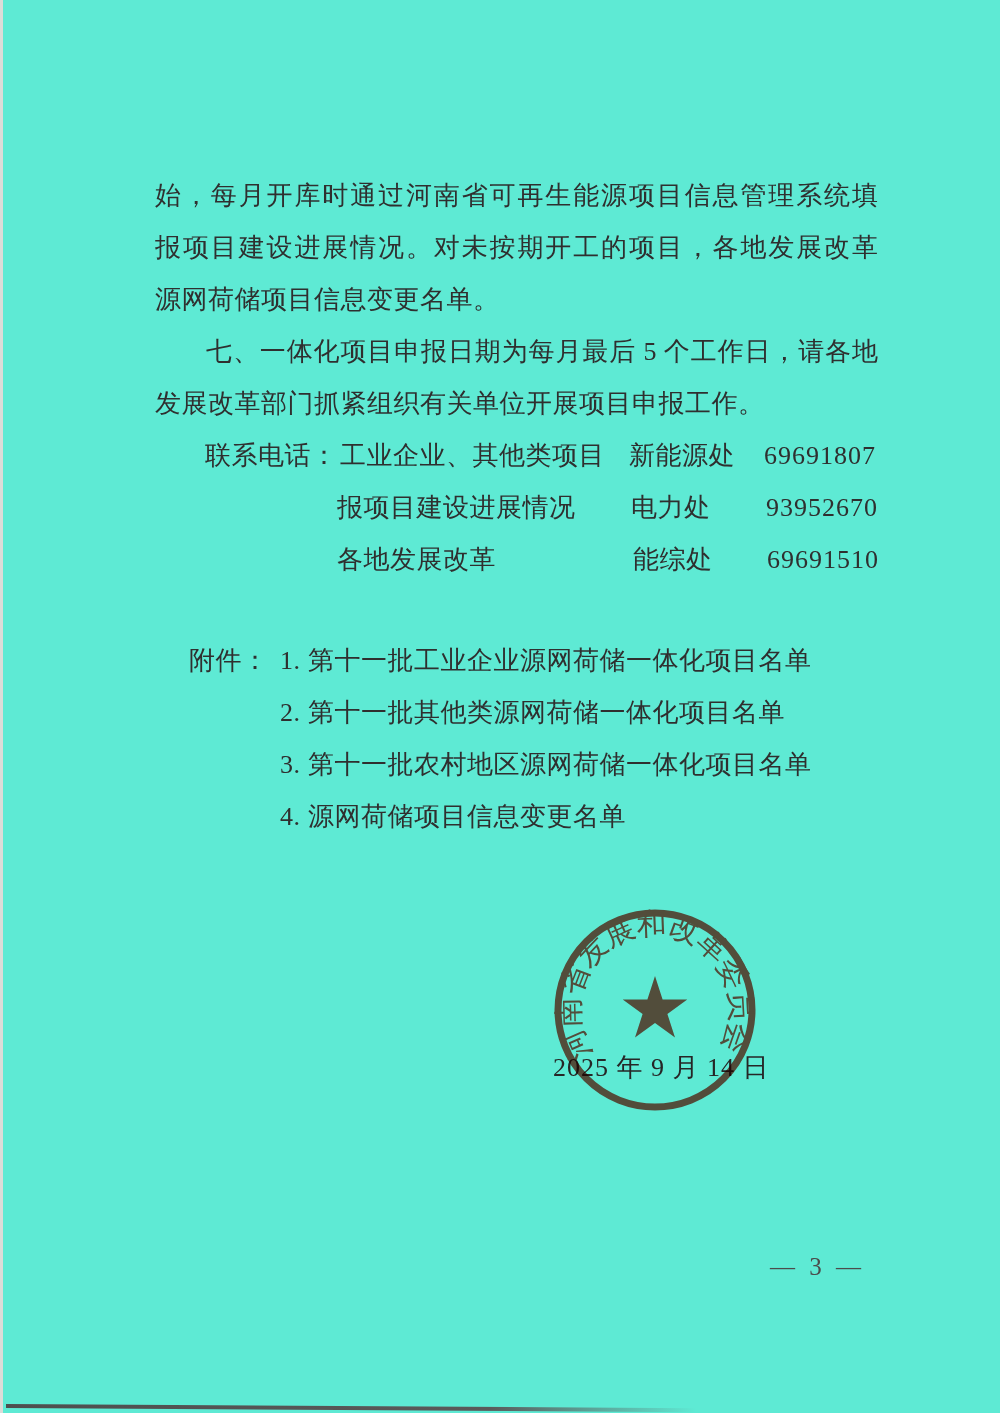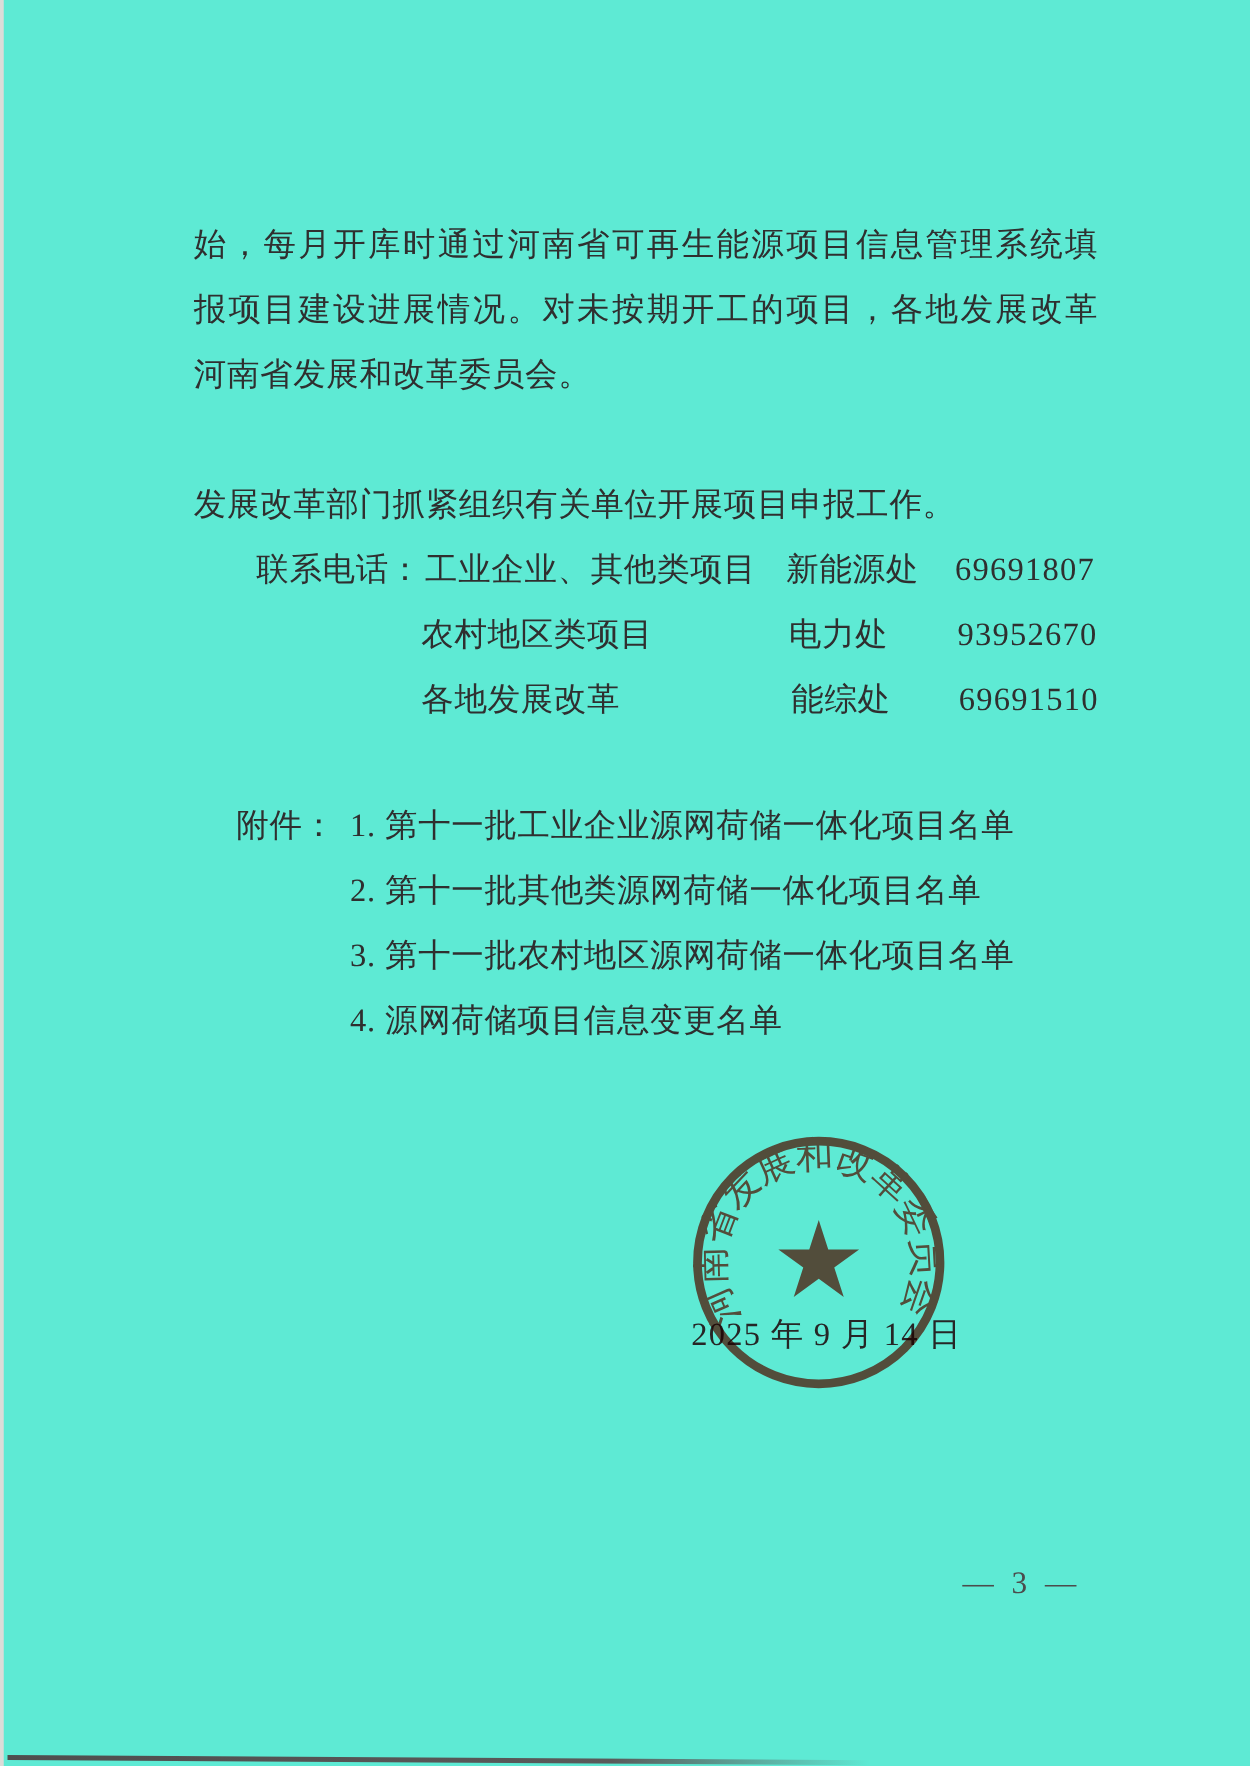--- a/index.html
+++ b/index.html
@@ -61,32 +61,33 @@
 </style>
 </head>
 <body>
 
 <div class="page">
 
   <div class="scan-edge-left"></div>
 
   <div class="line justify" style="top:170px">始，每月开库时通过河南省可再生能源项目信息管理系统填</div>
   <div class="line justify" style="top:222px">报项目建设进展情况。对未按期开工的项目，各地发展改革</div>
-  <div class="line" style="top:274px">河南省发展和改革委员会。</div>
+  <div class="line" style="top:274px">源网荷储项目信息变更名单。</div>
 
+  <div class="line justify indent2" style="top:326px">七、一体化项目申报日期为每月最后 5 个工作日，请各地</div>
   <div class="line" style="top:378px">发展改革部门抓紧组织有关单位开展项目申报工作。</div>
 
   <div class="row" style="top:430px">
     <span class="pos" style="left:205px">联系电话：</span>
     <span class="pos" style="left:340px">工业企业、其他类项目</span>
     <span class="pos" style="left:629px">新能源处</span>
     <span class="pos phone" style="left:764px">69691807</span>
   </div>
   <div class="row" style="top:482px">
-    <span class="pos" style="left:337px">农村地区类项目</span>
+    <span class="pos" style="left:337px">报项目建设进展情况</span>
     <span class="pos" style="left:631px">电力处</span>
     <span class="pos phone" style="left:766px">93952670</span>
   </div>
   <div class="row" style="top:534px">
     <span class="pos" style="left:337px">各地发展改革</span>
     <span class="pos" style="left:633px">能综处</span>
     <span class="pos phone" style="left:767px">69691510</span>
   </div>
 
   <div class="row" style="top:635px">

